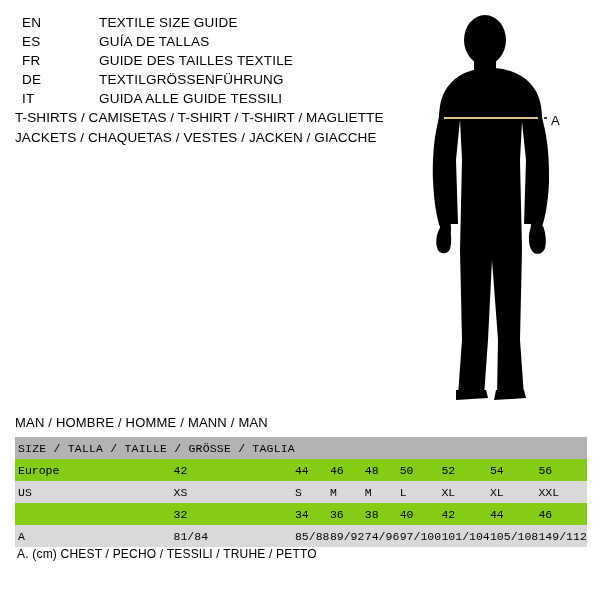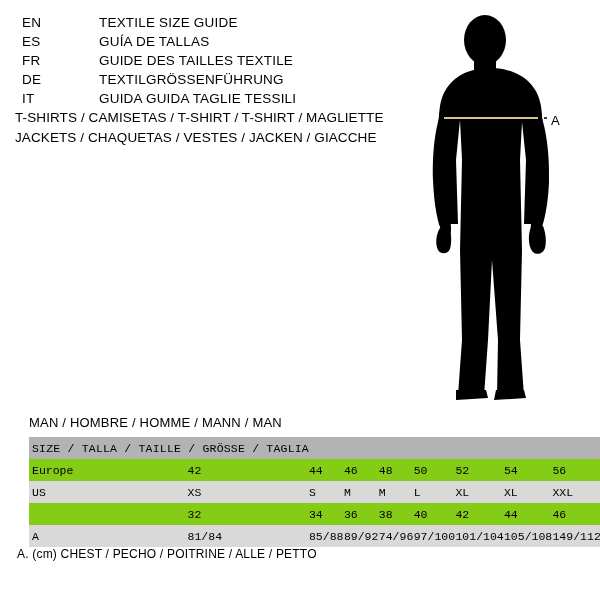--- a/index.html
+++ b/index.html
@@ -75,21 +75,21 @@
     position: absolute;
     left: 151px;
     top: 103px;
     font-size: 13px;
     letter-spacing: 0.5px;
   }
 
   
   .table-section {
     position: absolute;
-    left: 29px;
+    left: 15px;
     top: 415px;
     width: 475px;
   }
   .man-title {
     font-size: 13px;
     letter-spacing: 0.2px;
     margin-bottom: 7px;
     white-space: nowrap;
   }
   table.size-table {
@@ -148,21 +148,21 @@
     <div class="legend-row">
       <span class="legend-code">FR</span>
       <span class="legend-text">GUIDE DES TAILLES TEXTILE</span>
     </div>
     <div class="legend-row">
       <span class="legend-code">DE</span>
       <span class="legend-text">TEXTILGRÖSSENFÜHRUNG</span>
     </div>
     <div class="legend-row">
       <span class="legend-code">IT</span>
-      <span class="legend-text">GUIDA GUIDA TAGLIE TESSILI</span>
+      <span class="legend-text">GUIDA ALLE GUIDE TESSILI</span>
     </div>
   </div>
 
   <div class="categories">
     <div class="category-line">T-SHIRTS / CAMISETAS / T-SHIRT / T-SHIRT / MAGLIETTE</div>
     <div class="category-line">JACKETS / CHAQUETAS / VESTES / JACKEN / GIACCHE</div>
   </div>
 
   <div class="figure-wrap">
     <svg class="figure-svg" width="200" height="400" viewBox="0 0 200 400">
@@ -246,15 +246,15 @@
           <td class="col-cell">74/96</td>
           <td class="col-cell">97/100</td>
           <td class="col-cell">101/104</td>
           <td class="col-cell">105/108</td>
           <td class="col-cell">149/112</td>
         </tr>
       </tbody>
     </table>
   </div>
 
-  <div class="footnote">A. (cm) CHEST / PECHO / POITRINE / ALLE / PETTO</div>
+  <div class="footnote">A. (cm) CHEST / PECHO / TESSILI / TRUHE / PETTO</div>
 
 </div>
 
 </body></html>

